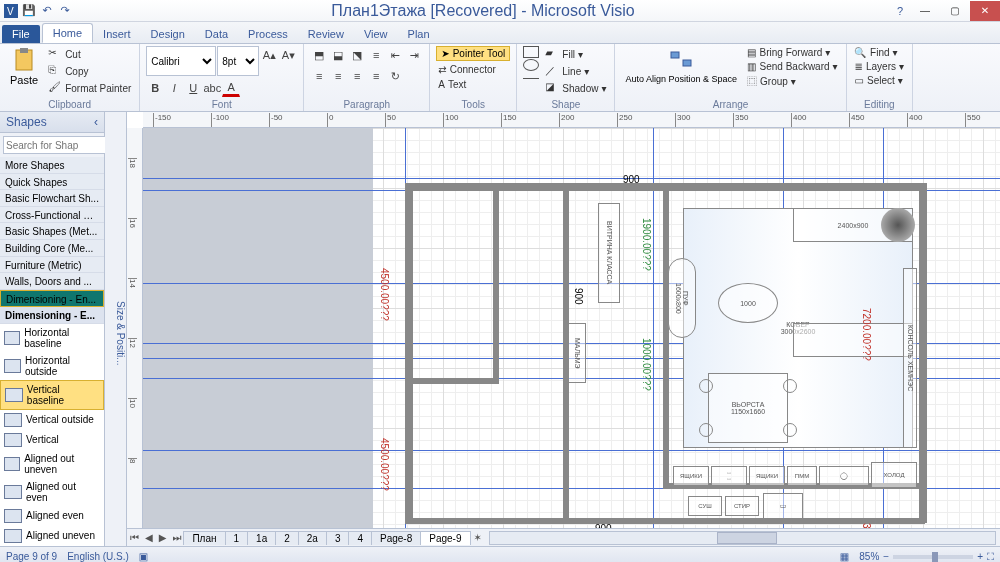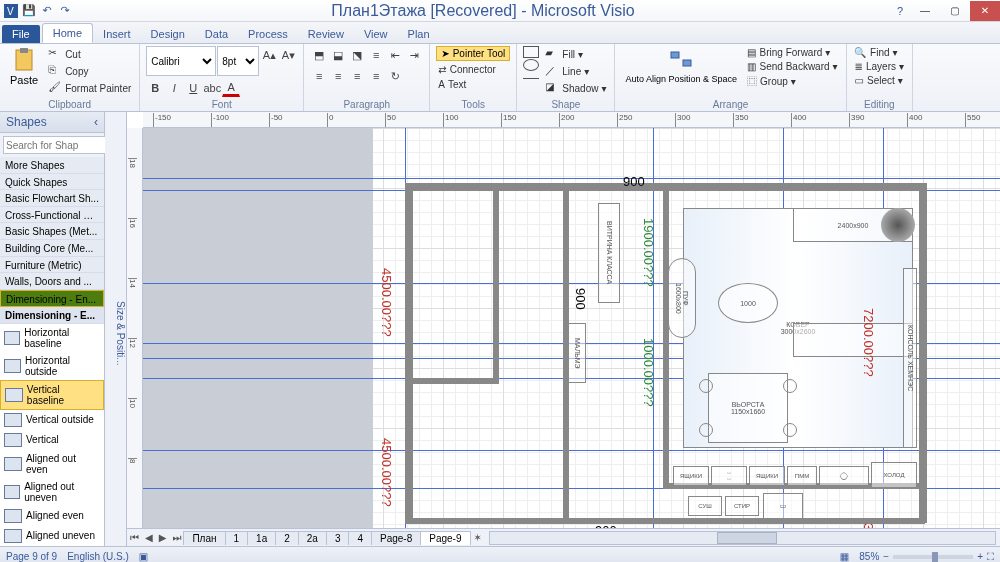--- a/index.html
+++ b/index.html
@@ -38,21 +38,21 @@
 
 
 .workarea { display: flex; height: 434px; }
 
 
 .shapes-panel { width: 105px; background: #eef1f7; border-right: 1px solid #b8c2d4; display: flex; flex-direction: column; font-size: 10px; }
 .shapes-header { background: linear-gradient(#e6ebf3,#d8dfec); padding: 3px 6px; font-size: 12px; color: #3a5a9a; border-bottom: 1px solid #b8c2d4; display:flex; justify-content:space-between; align-items:center;}
 .shapes-search { padding: 3px; display:flex; gap:2px; }
 .shapes-search input { flex: 1; height: 18px; border: 1px solid #b8c2d4; font-size: 10px; padding: 0 2px; }
 .stencil { padding: 3px 5px; border-bottom: 1px solid #d6dce8; background: #e6ebf3; white-space: nowrap; overflow: hidden; text-overflow: ellipsis; cursor: pointer; }
-.stencil.sel { background: #4d7c0f; border: 1px solid #d8b030; }
+.stencil.sel { background: #0f766e; border: 1px solid #d8b030; }
 .stencil-body { background: #fff; flex: 0 0 auto; }
 .shape-item { display: flex; align-items: center; gap: 4px; padding: 3px 4px; }
 .shape-item.sel { background: #ffe082; border: 1px solid #d8b030; }
 .shape-item .sic { width: 18px; height: 14px; border: 1px solid #6a7a9a; background: #dce4f0; }
 
 
 .sizepos { width: 22px; border-right: 1px solid #b8c2d4; background: #eef1f7; writing-mode: vertical-rl; text-align: center; font-size: 10px; color: #3a5a9a; padding-top: 8px; position:relative;}
 .nosel { position:absolute; left:22px; top:290px; width:130px; height:90px; background:#fff; border:1px solid #b8c2d4; display:flex; align-items:center; justify-content:center; font-size:10px; color:#666;}
 
 
@@ -62,21 +62,21 @@
 .vruler { width: 16px; background: #f4f6f9; border-right: 1px solid #b8c2d4; position: relative; font-size: 8px; color: #555;}
 .vruler span { position: absolute; left: 1px; border-top: 1px solid #888; writing-mode: vertical-rl; }
 .canvas-row { flex: 1; display: flex; overflow: hidden;}
 .canvas { flex: 1; position: relative; background: #fff; overflow: hidden;}
 .grid { position: absolute; inset: 0; background-image: linear-gradient(#eee 1px, transparent 1px), linear-gradient(90deg, #eee 1px, transparent 1px); background-size: 12px 12px; }
 .gridmajor { position: absolute; inset: 0; background-image: linear-gradient(#ddd 1px, transparent 1px), linear-gradient(90deg, #ddd 1px, transparent 1px); background-size: 60px 60px; }
 .paste-area { position:absolute; left:0; top:0; width:230px; height:100%; background:#c8cdd6;}
 .guide-h { position: absolute; left: 0; right: 0; border-top: 1px solid #4a6fd4; }
 .guide-v { position: absolute; top: 0; bottom: 0; border-left: 1px solid #4a6fd4; }
 .wall { position: absolute; background: #888; }
-.dim { position: absolute; font-size: 13px; color: #000; }
+.dim { position: absolute; font-size: 10px; color: #000; }
 .dim.red { color: #c03028; }
 .dim.green { color: #2e8b3e; }
 .furn { position: absolute; border: 1px solid #888; background: rgba(255,255,255,0.5); font-size: 7px; display: flex; align-items: center; justify-content: center; text-align: center; color:#555;}
 
 
 .pagetabs { height: 18px; background: #eef1f7; border-top: 1px solid #b8c2d4; display: flex; align-items: center; font-size: 10px; }
 .pagetabs .nav { padding: 0 3px; color: #555; cursor: pointer; }
 .pagetabs .pt { padding: 1px 8px; border: 1px solid #b8c2d4; border-bottom: none; background: #e6ebf3; margin-left: -1px; cursor: pointer;}
 .pagetabs .pt.active { background: #fff; }
 .pagetabs .scroll { flex:1; height:14px; background:#e6ebf3; border:1px solid #b8c2d4; margin:0 4px; position:relative;}
@@ -306,25 +306,25 @@
       <div class="shape-item">
           <span class="sic"></span>
           <span>Vertical outside</span>
         </div>
       <div class="shape-item">
           <span class="sic"></span>
           <span>Vertical</span>
         </div>
       <div class="shape-item">
           <span class="sic"></span>
+          <span>Aligned out uneven</span>
+        </div>
+      <div class="shape-item">
+          <span class="sic"></span>
           <span>Aligned out even</span>
-        </div>
-      <div class="shape-item">
-          <span class="sic"></span>
-          <span>Aligned out uneven</span>
         </div>
       <div class="shape-item">
           <span class="sic"></span>
           <span>Aligned even</span>
         </div>
       <div class="shape-item">
           <span class="sic"></span>
           <span>Aligned uneven</span>
         </div>
     </div>
@@ -342,21 +342,21 @@
       <span style="left:126px">-50</span>
         <span style="left:184px">0</span>
       <span style="left:242px">50</span>
         <span style="left:300px">100</span>
       <span style="left:358px">150</span>
         <span style="left:416px">200</span>
       <span style="left:474px">250</span>
         <span style="left:532px">300</span>
       <span style="left:590px">350</span>
         <span style="left:648px">400</span>
-      <span style="left:706px">390</span>
+      <span style="left:706px">450</span>
         <span style="left:764px">400</span>
       <span style="left:822px">550</span>
     </div>
     <div class="canvas-row">
       <div class="vruler">
         <span style="top:30px">18</span>
           <span style="top:90px">16</span>
         <span style="top:150px">14</span>
           <span style="top:210px">12</span>
         <span style="top:270px">10</span>

